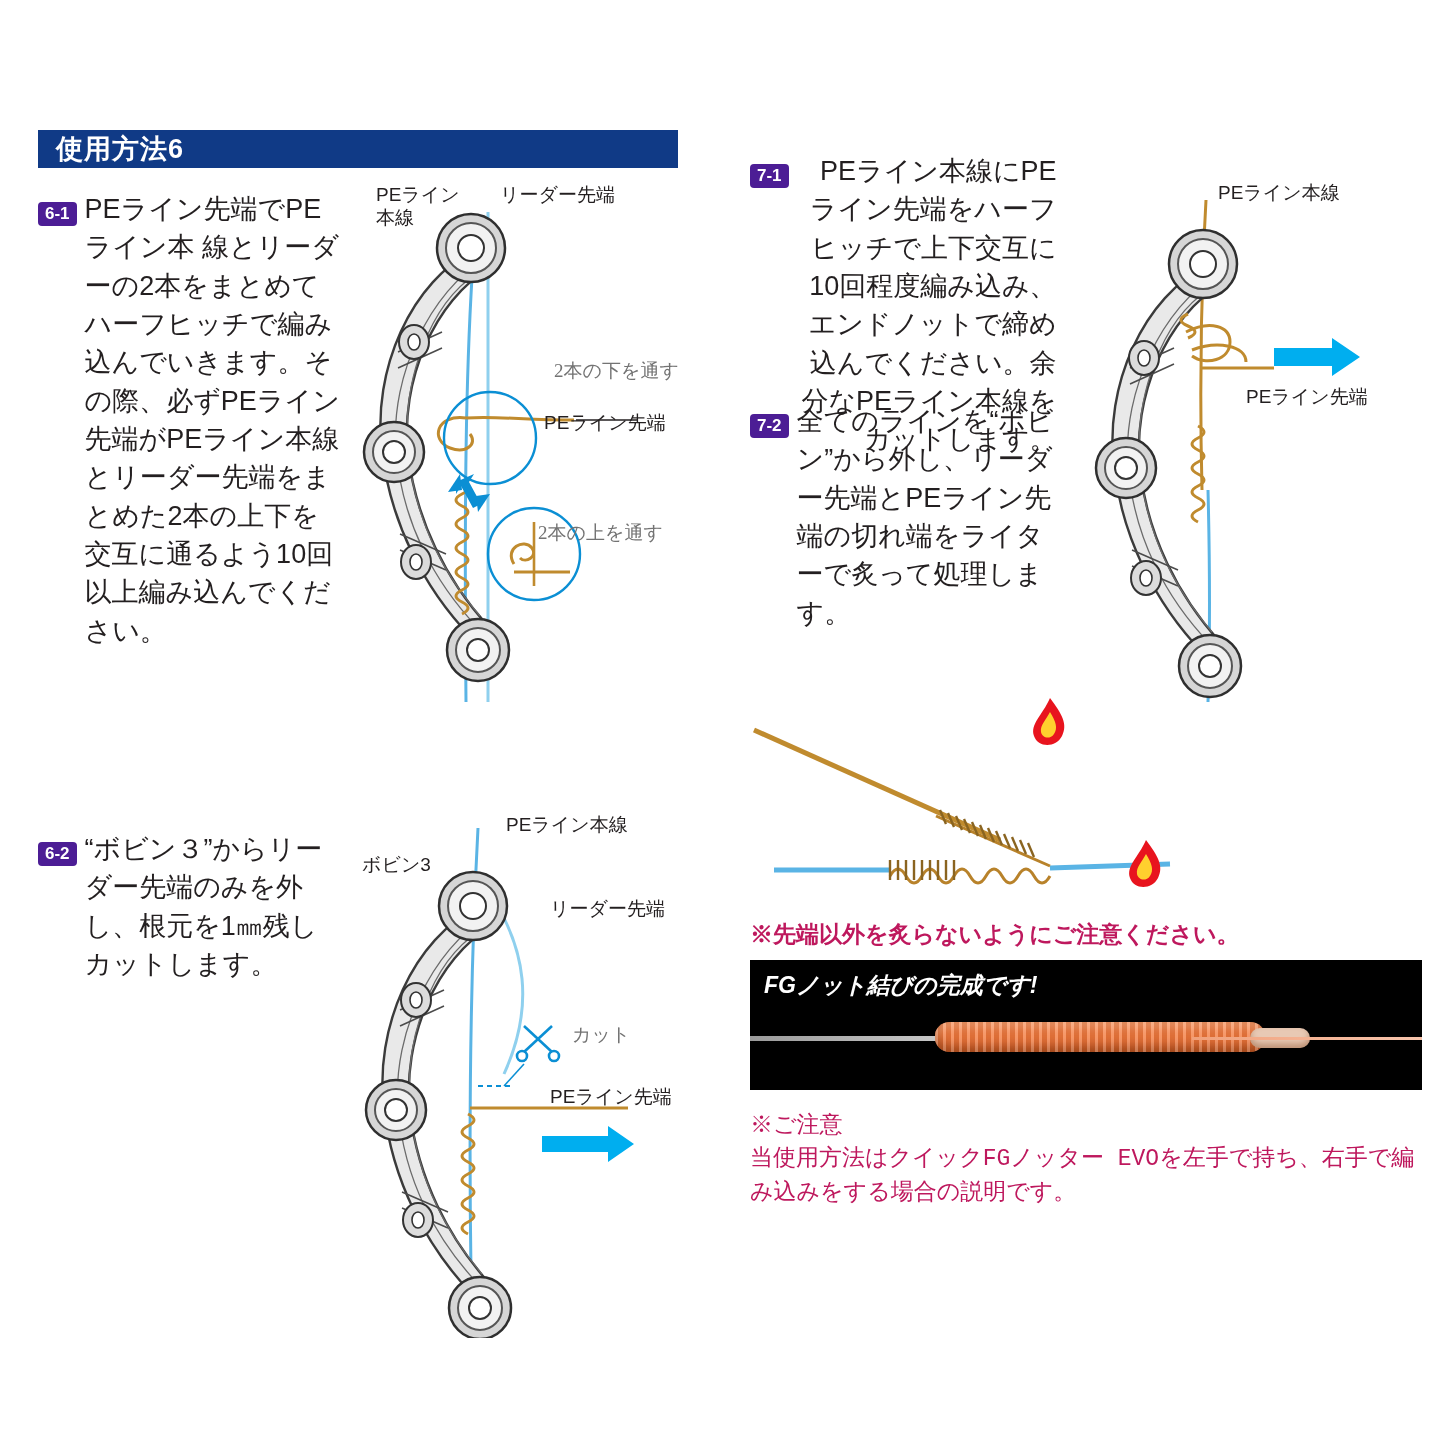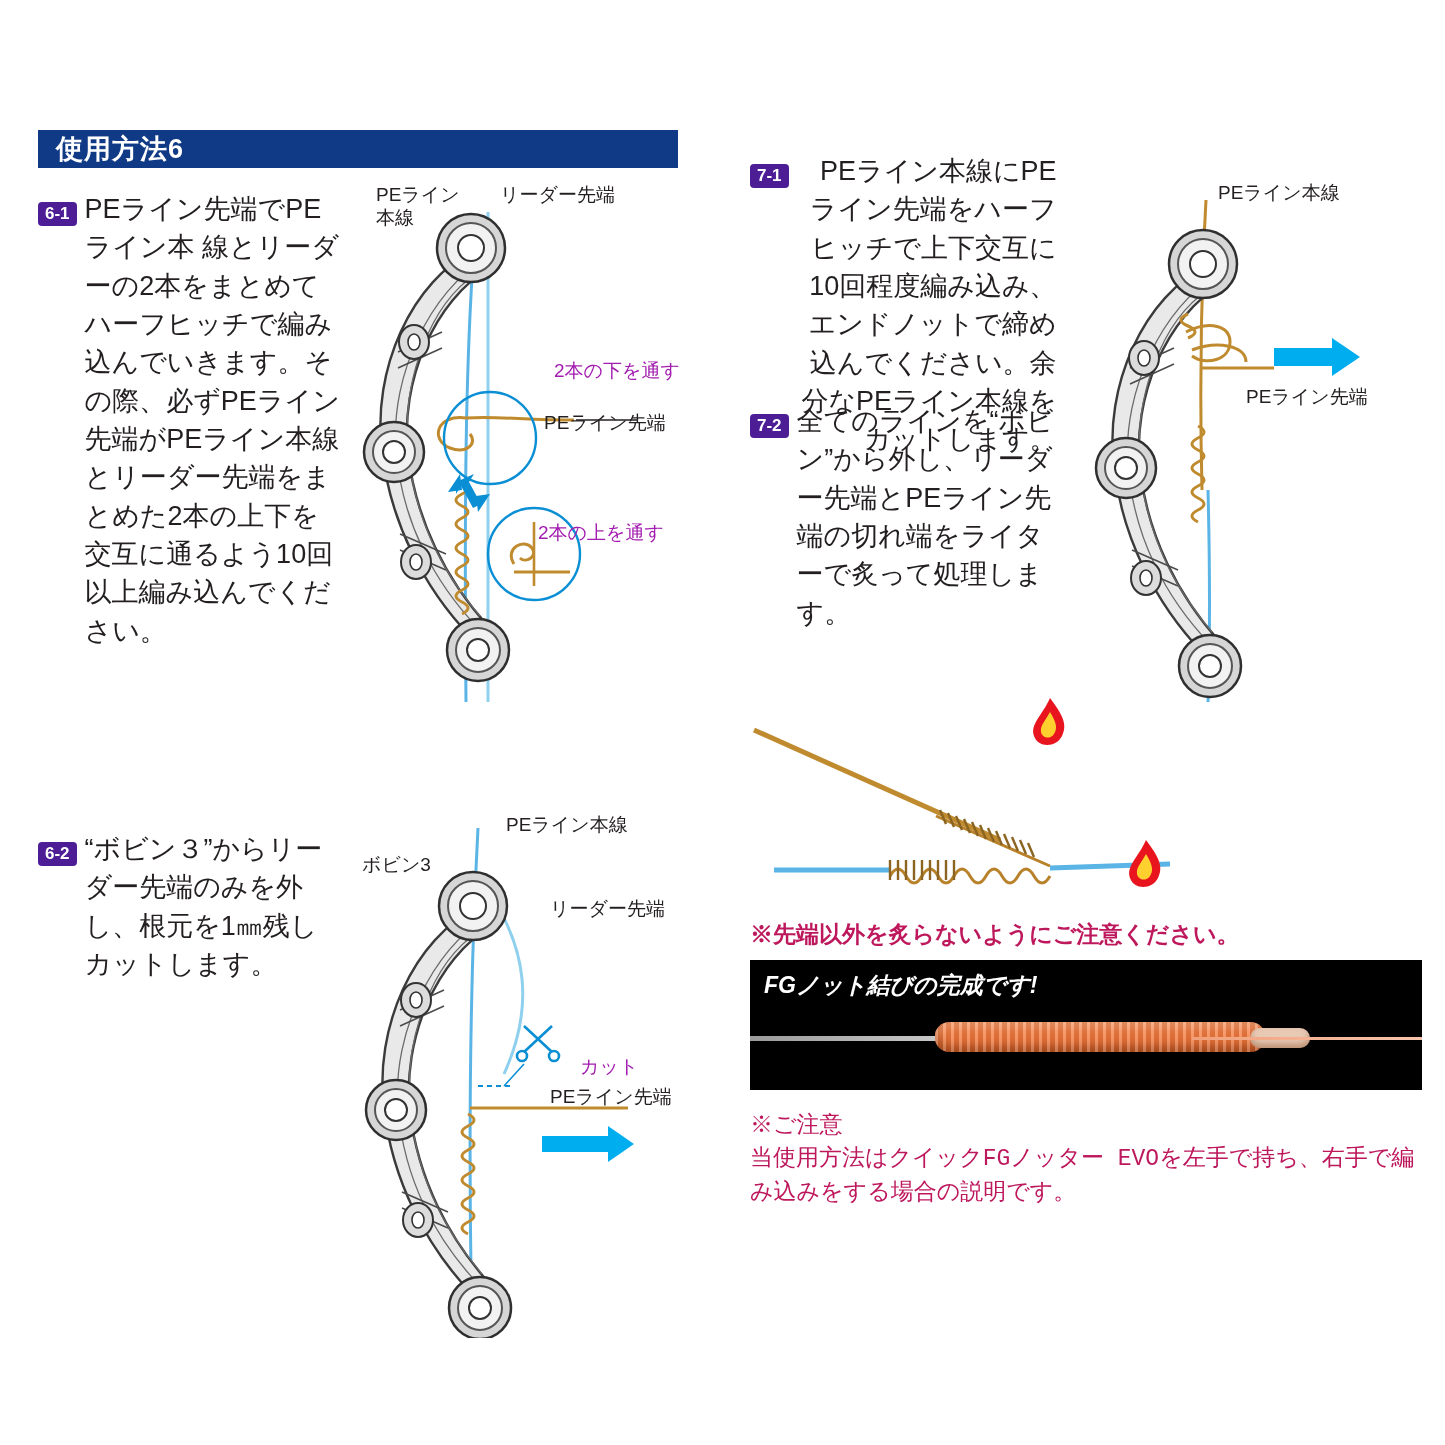--- a/index.html
+++ b/index.html
@@ -53,21 +53,21 @@
 
   
   .fig{position:absolute;}
   .lbl{
     position:absolute;
     font-size:19px;
     color:#231f20;
     white-space:nowrap;
     line-height:1.2;
   }
-  .lbl.blue{color:#a21caf;}
+  .lbl.blue{color:#737373;font-family:Liberation Serif, serif;}
 
   
   .note-red{
     color:#be185d;
     font-size:23px;
     line-height:1.45;
     font-weight:bold;
     font-family:Liberation Mono, monospace;
   }
   .note-red.normalw{font-weight:normal;}
@@ -271,21 +271,21 @@
           <path d="M196 246 L176 268" stroke="#0b8fd4" stroke-width="1.6" fill="none" marker-end=""></path>
 
           <g fill="#00aeef">
             <path d="M214 318 L280 318 L280 308 L306 326 L280 344 L280 334 L214 334 Z"></path>
           </g>
         </svg>
 
         <div class="lbl" style="left:34px;top:36px;">ボビン3</div>
         <div class="lbl" style="left:178px;top:-4px;">PEライン本線</div>
         <div class="lbl" style="left:222px;top:80px;">リーダー先端</div>
-        <div class="lbl blue" style="left:252px;top:206px;margin-top:32px;">カット</div>
+        <div class="lbl blue" style="left:244px;top:206px;">カット</div>
         <div class="lbl" style="left:222px;top:268px;">PEライン先端</div>
       </div>
     </div>
   </div>
 
   <div class="col col-right">
 
 
     <div class="step" style="margin-top:22px;height:250px;text-align:right;">
       <div class="step-text-wrap">

